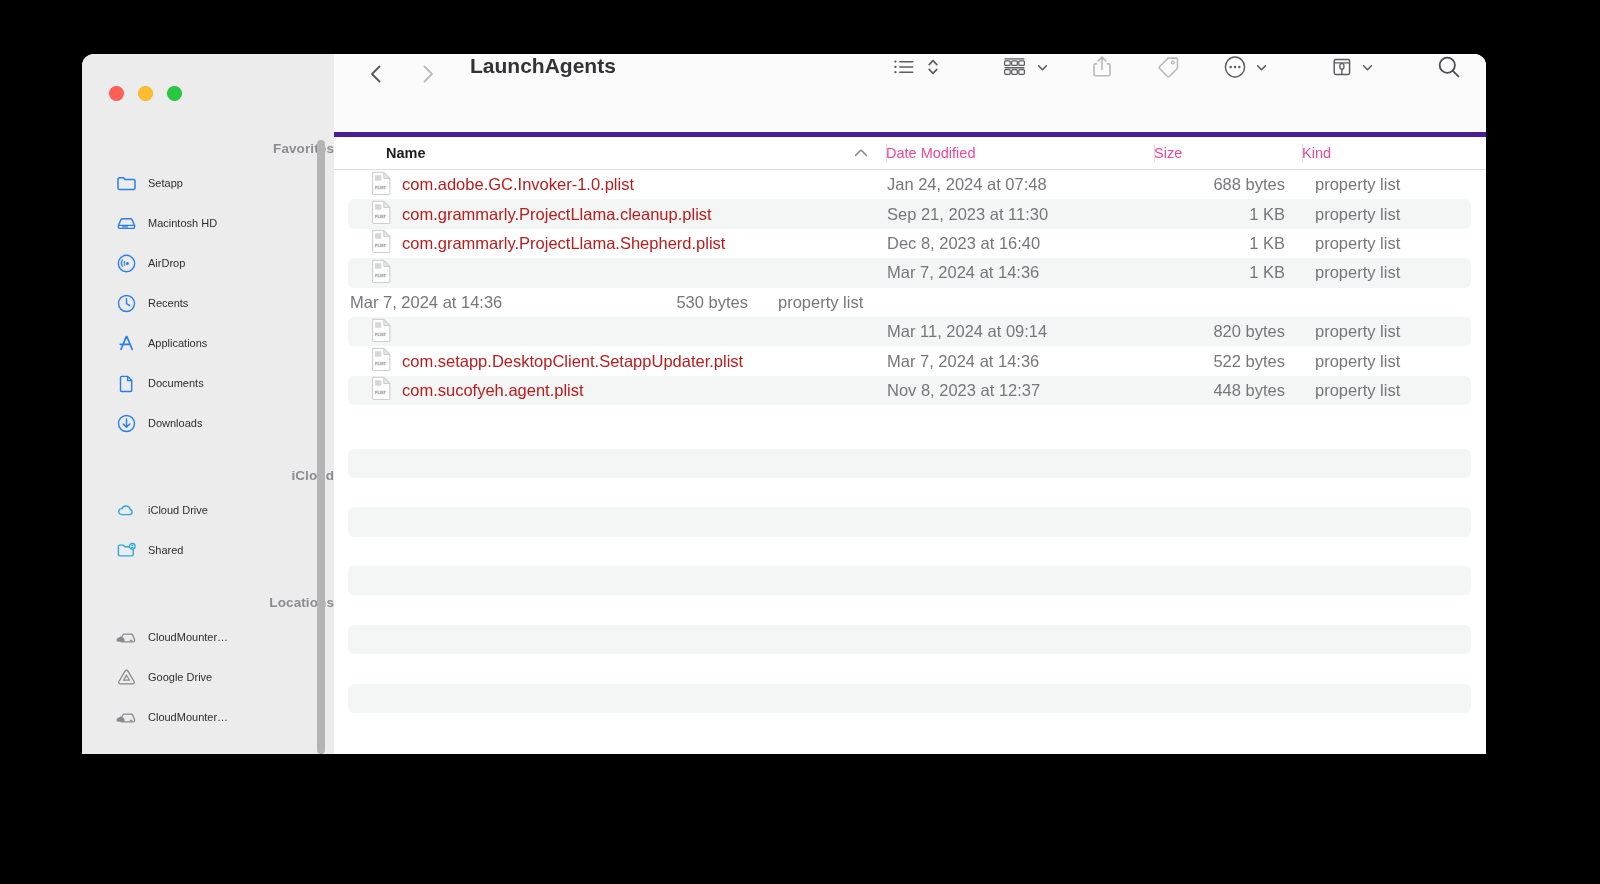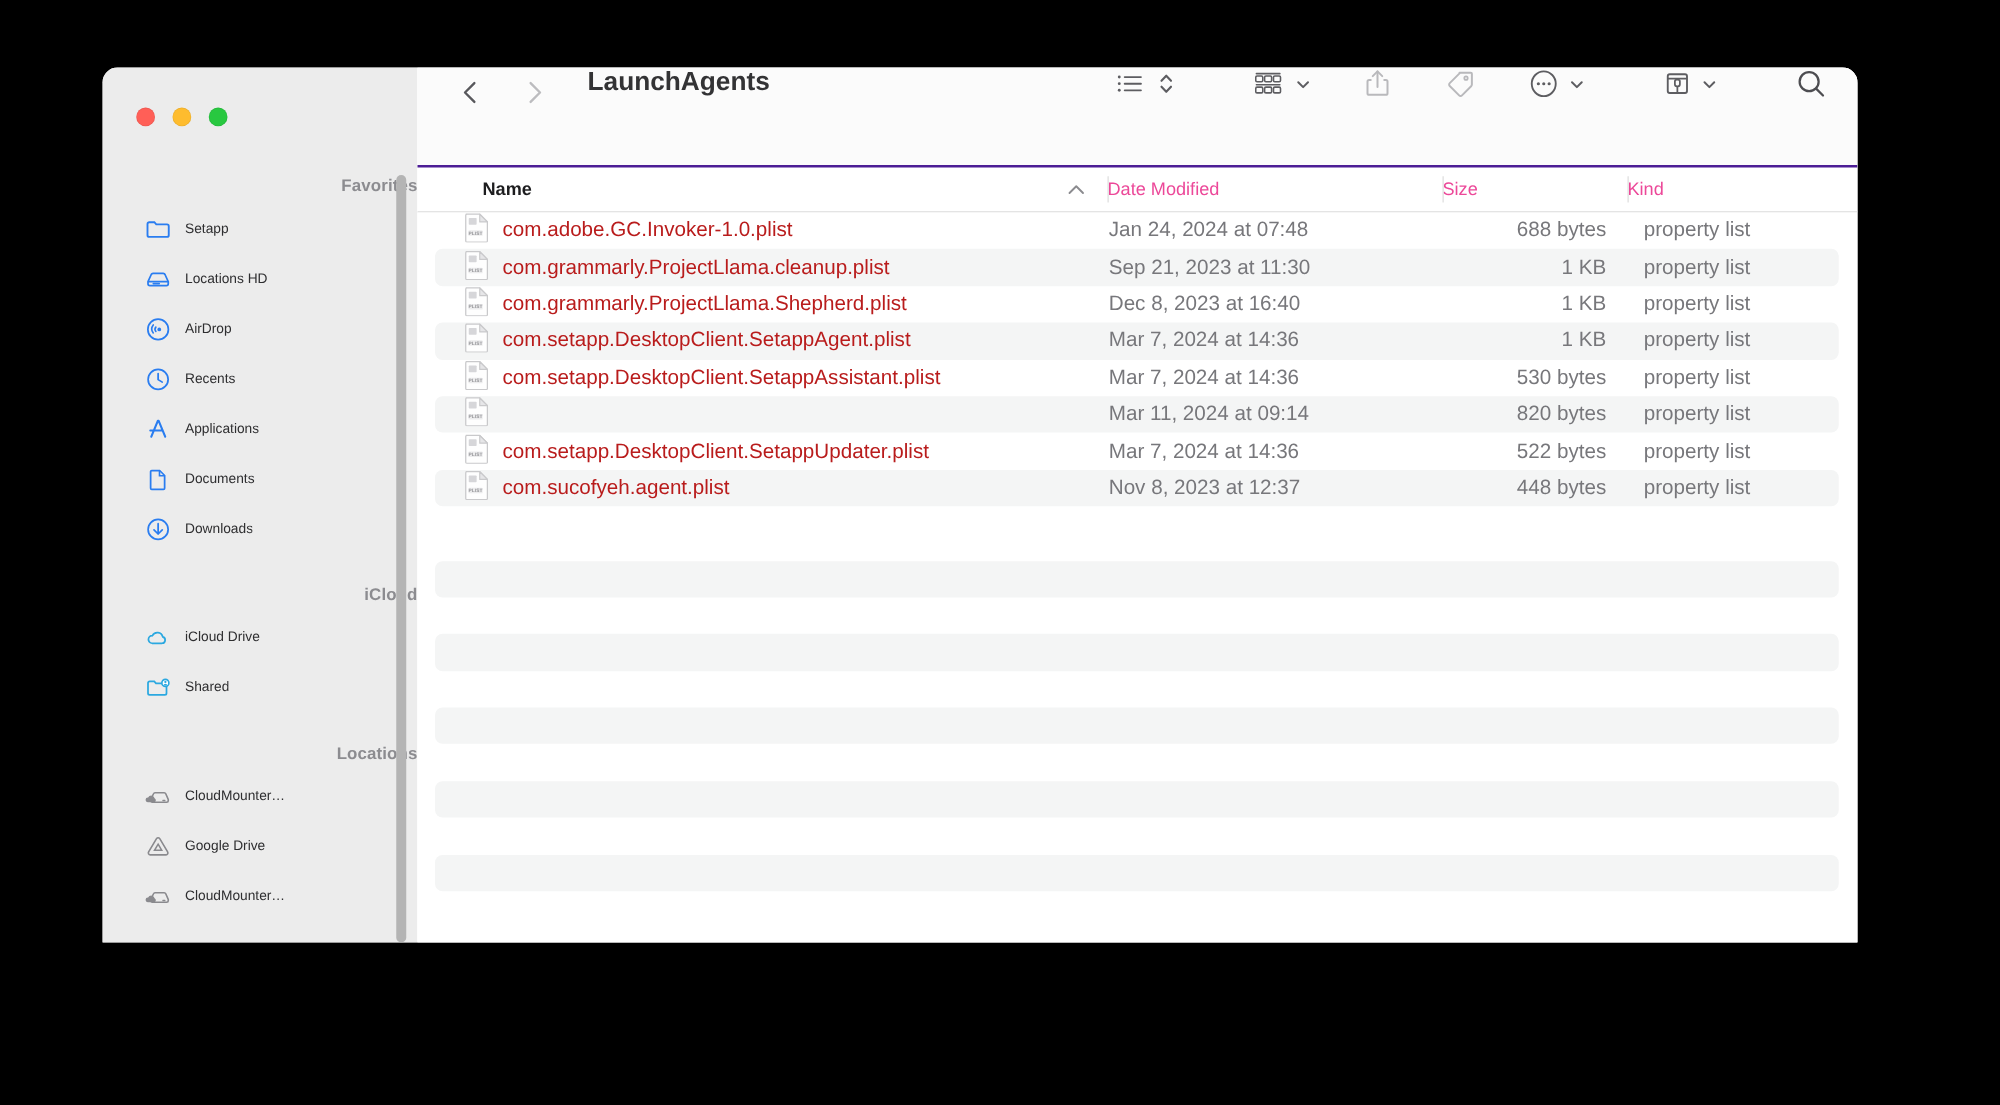--- a/index.html
+++ b/index.html
@@ -124,21 +124,21 @@
   .chev{ margin-left:7px; display:flex; align-items:center; }
   .sp-lg{ width:62px; }
   .sp-md{ width:42px; }
 
   
   #col-headers{
     height:38px;
     flex:0 0 38px;
     display:flex;
     align-items:stretch;
-    border-top:2px solid #4c1d95;
+    border-top:5px solid #4c1d95;
     border-bottom:1px solid #dcdcdc;
     background:#ffffff;
     font-size:14.5px;
   }
   .col-h{
     display:flex;
     align-items:center;
     position:relative;
     padding-left:0;
     color:#ec4899;
@@ -252,21 +252,21 @@
       </div>
 
       <div class="sb-item">
         <span class="sb-icon">
           <svg width="21" height="21" viewBox="0 0 21 21">
               <path d="M2.4 12.3 5 6.6a1.6 1.6 0 0 1 1.4-.9h8.2a1.6 1.6 0 0 1 1.4.9l2.6 5.7v1.6a1.5 1.5 0 0 1-1.5 1.5H3.9a1.5 1.5 0 0 1-1.5-1.5z" fill="none" stroke="#2a7df0" stroke-width="1.4"></path>
               <path d="M2.4 12.3h16.2" stroke="#2a7df0" stroke-width="1.3" fill="none"></path>
               <rect x="6" y="13.2" width="6" height="1.4" rx=".6" fill="#2a7df0"></rect>
             </svg>
         </span>
-        <span class="sb-label">Locations HD</span>
+        <span class="sb-label">Macintosh HD</span>
       </div>
 
       <div class="sb-item">
         <span class="sb-icon">
           <svg width="21" height="21" viewBox="0 0 21 21">
               <circle cx="10.5" cy="10.5" r="8.2" fill="none" stroke="#2a7df0" stroke-width="1.4"></circle>
               <path d="M6.6 13.3a5.2 5.2 0 0 1 0-6.4" fill="none" stroke="#2a7df0" stroke-width="1.3" stroke-linecap="round"></path>
               <path d="M8.7 12.2a2.7 2.7 0 0 1 0-3.5" fill="none" stroke="#2a7df0" stroke-width="1.3" stroke-linecap="round"></path>
               <circle cx="11.4" cy="10.5" r="1.5" fill="#2a7df0"></circle>
             </svg>
@@ -574,37 +574,26 @@
           </div>
           <div class="row alt">
             <div class="cell-name">
               <span><svg class="plist-icon" viewBox="0 0 21 24">
                   <path d="M1.6 1.3h11.2l6.1 6.1v15.3a.9.9 0 0 1-.9.9H2.5a.9.9 0 0 1-.9-.9V2.2a.9.9 0 0 1 .9-.9z" fill="#fefefe" stroke="#c9c9cb" stroke-width="1"></path>
                   <path d="M12.8 1.4v6.1h6.1z" fill="#e6e6e8" stroke="#c9c9cb" stroke-width=".9" stroke-linejoin="round"></path>
                   <rect x="4" y="4.3" width="6.3" height="5.4" rx=".6" fill="#d6d6d9"></rect>
                   <rect x="3.7" y="14.2" width="11.4" height="4.4" rx=".7" fill="#ececed"></rect>
                   <text x="9.4" y="17.7" font-family="Liberation Sans, sans-serif" font-size="3.9" font-weight="700" fill="#96969a" text-anchor="middle">PLIST</text>
                 </svg></span>
-              <span class="fname">com.setapp.DesktopClient.SetappAgent.plist</span>
             </div>
             <div class="cell-date">Mar 7, 2024 at 14:36</div>
             <div class="cell-size">1 KB</div>
             <div class="cell-kind">property list</div>
           </div>
           <div class="row">
-            <div class="cell-name">
-              <span><svg class="plist-icon" viewBox="0 0 21 24">
-                  <path d="M1.6 1.3h11.2l6.1 6.1v15.3a.9.9 0 0 1-.9.9H2.5a.9.9 0 0 1-.9-.9V2.2a.9.9 0 0 1 .9-.9z" fill="#fefefe" stroke="#c9c9cb" stroke-width="1"></path>
-                  <path d="M12.8 1.4v6.1h6.1z" fill="#e6e6e8" stroke="#c9c9cb" stroke-width=".9" stroke-linejoin="round"></path>
-                  <rect x="4" y="4.3" width="6.3" height="5.4" rx=".6" fill="#d6d6d9"></rect>
-                  <rect x="3.7" y="14.2" width="11.4" height="4.4" rx=".7" fill="#ececed"></rect>
-                  <text x="9.4" y="17.7" font-family="Liberation Sans, sans-serif" font-size="3.9" font-weight="700" fill="#96969a" text-anchor="middle">PLIST</text>
-                </svg></span>
-              <span class="fname">com.setapp.DesktopClient.SetappAssistant.plist</span>
-            </div>
             <div class="cell-date">Mar 7, 2024 at 14:36</div>
             <div class="cell-size">530 bytes</div>
             <div class="cell-kind">property list</div>
           </div>
           <div class="row alt">
             <div class="cell-name">
               <span><svg class="plist-icon" viewBox="0 0 21 24">
                   <path d="M1.6 1.3h11.2l6.1 6.1v15.3a.9.9 0 0 1-.9.9H2.5a.9.9 0 0 1-.9-.9V2.2a.9.9 0 0 1 .9-.9z" fill="#fefefe" stroke="#c9c9cb" stroke-width="1"></path>
                   <path d="M12.8 1.4v6.1h6.1z" fill="#e6e6e8" stroke="#c9c9cb" stroke-width=".9" stroke-linejoin="round"></path>
                   <rect x="4" y="4.3" width="6.3" height="5.4" rx=".6" fill="#d6d6d9"></rect>

